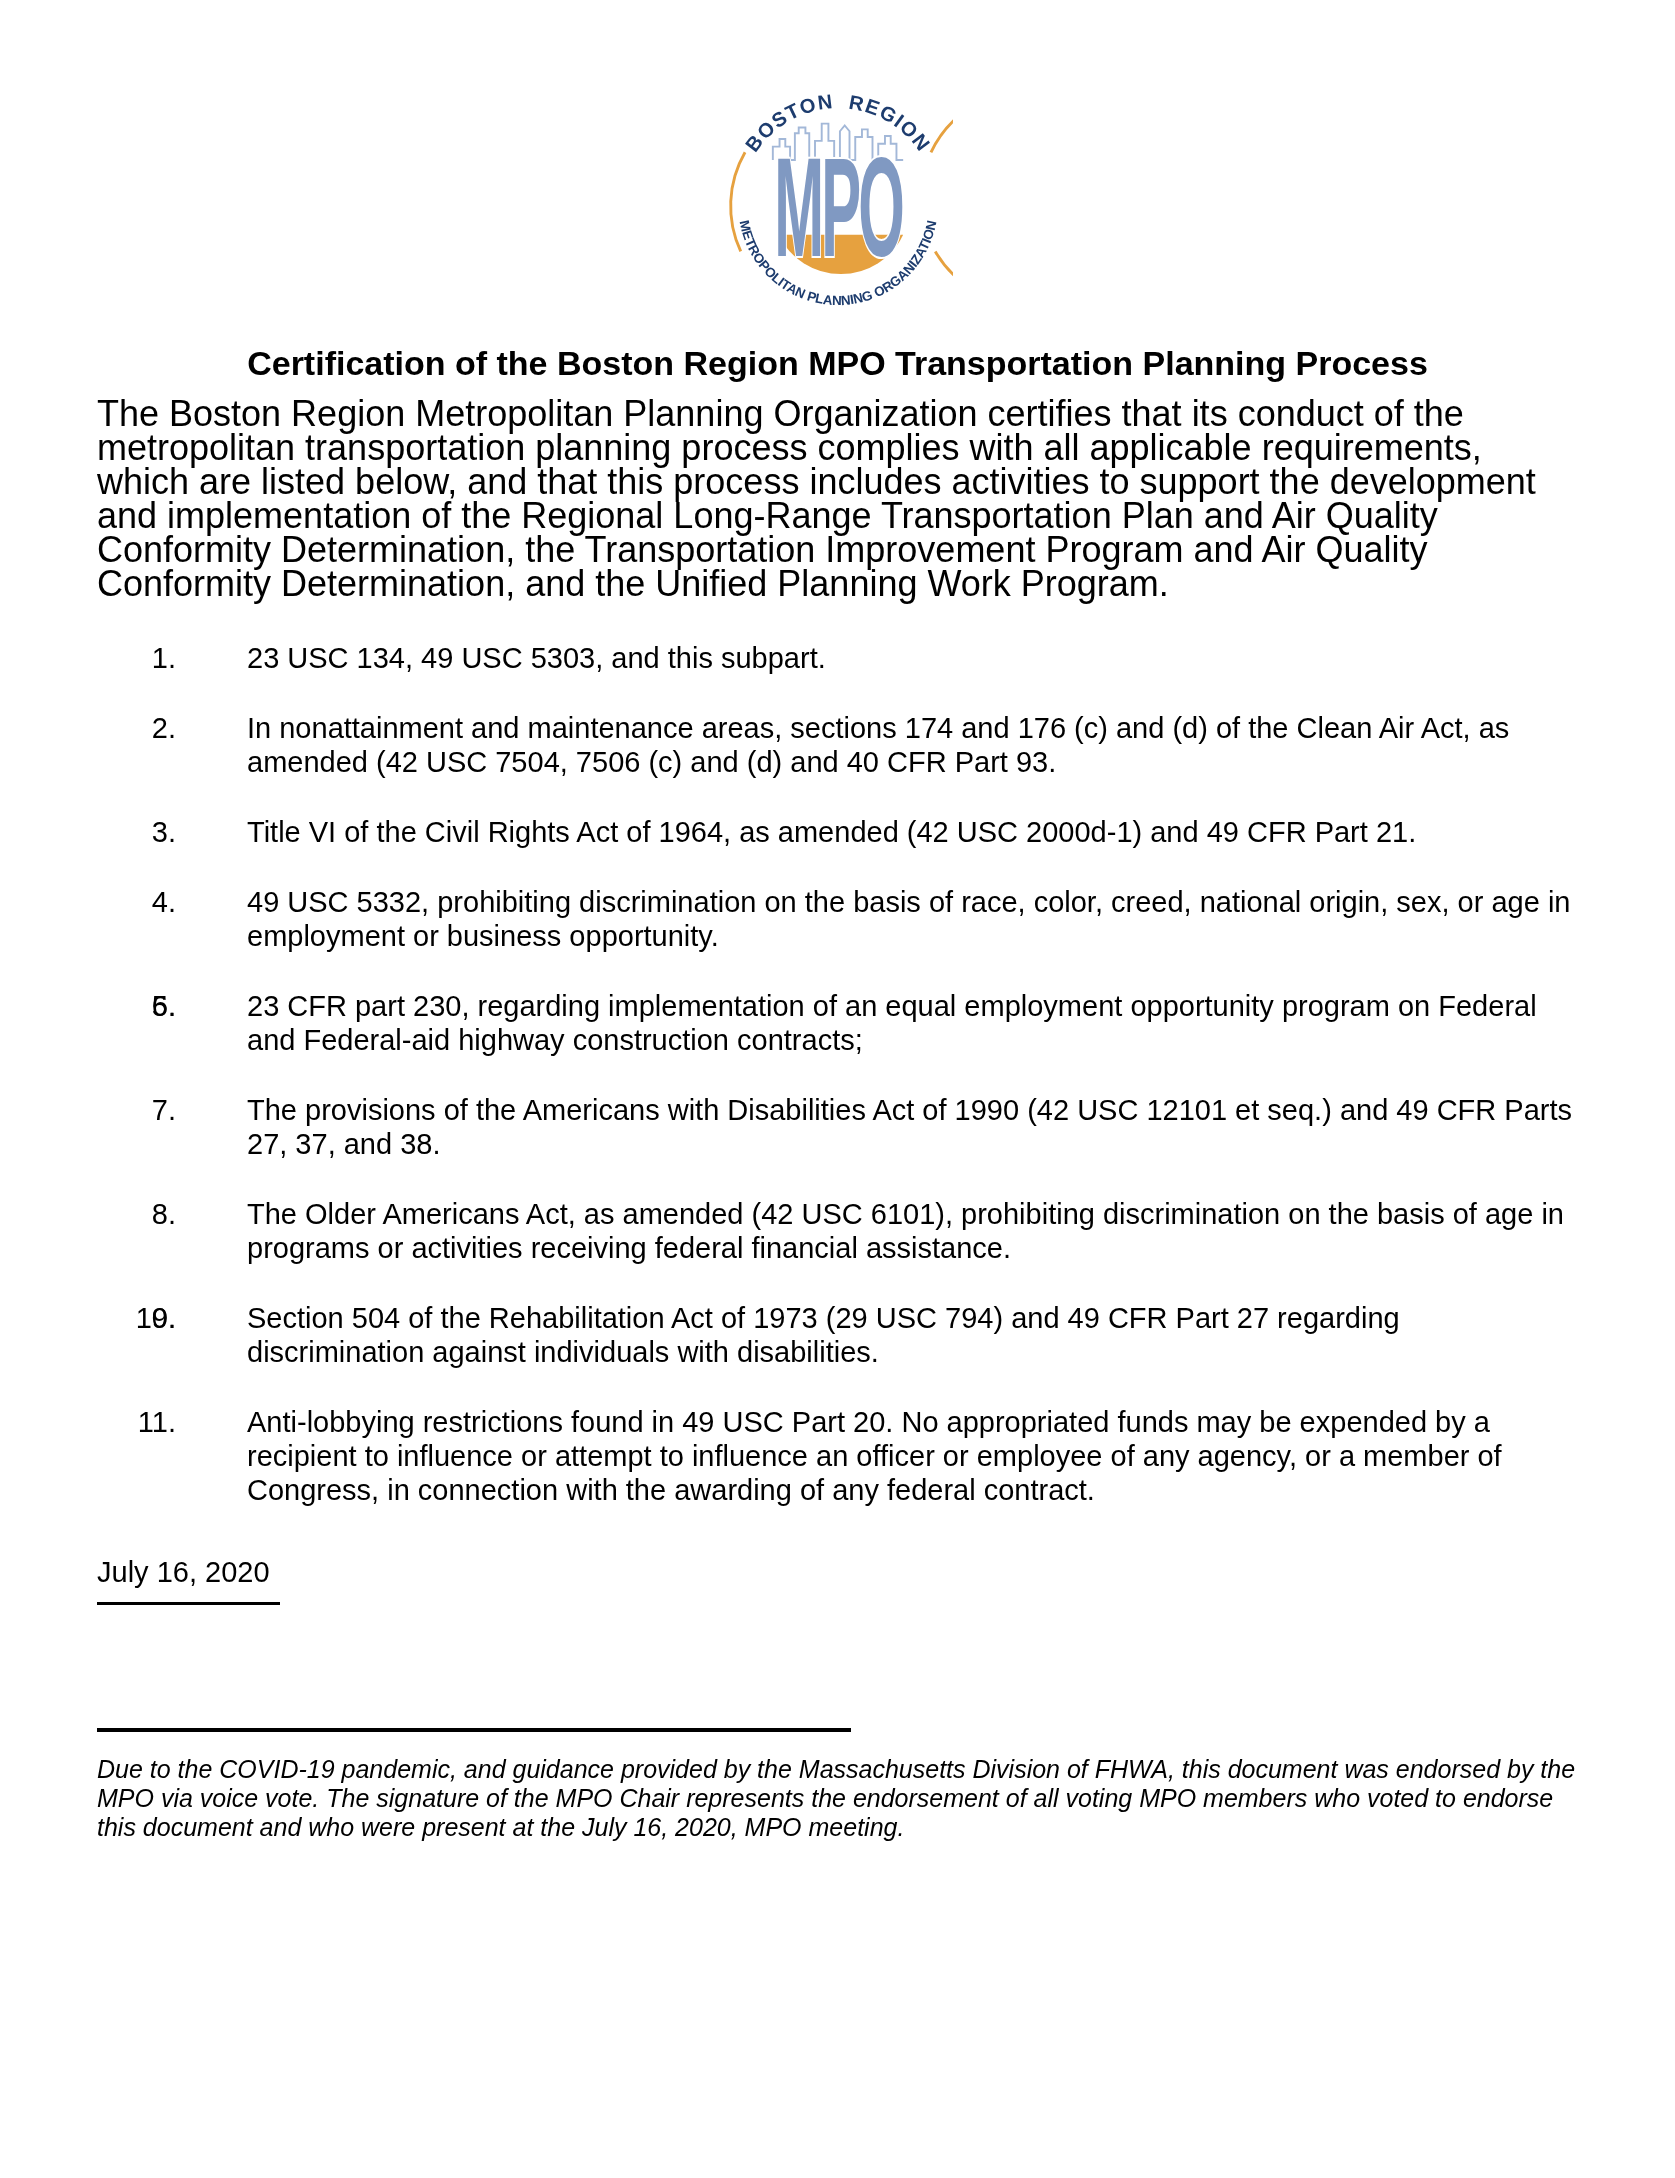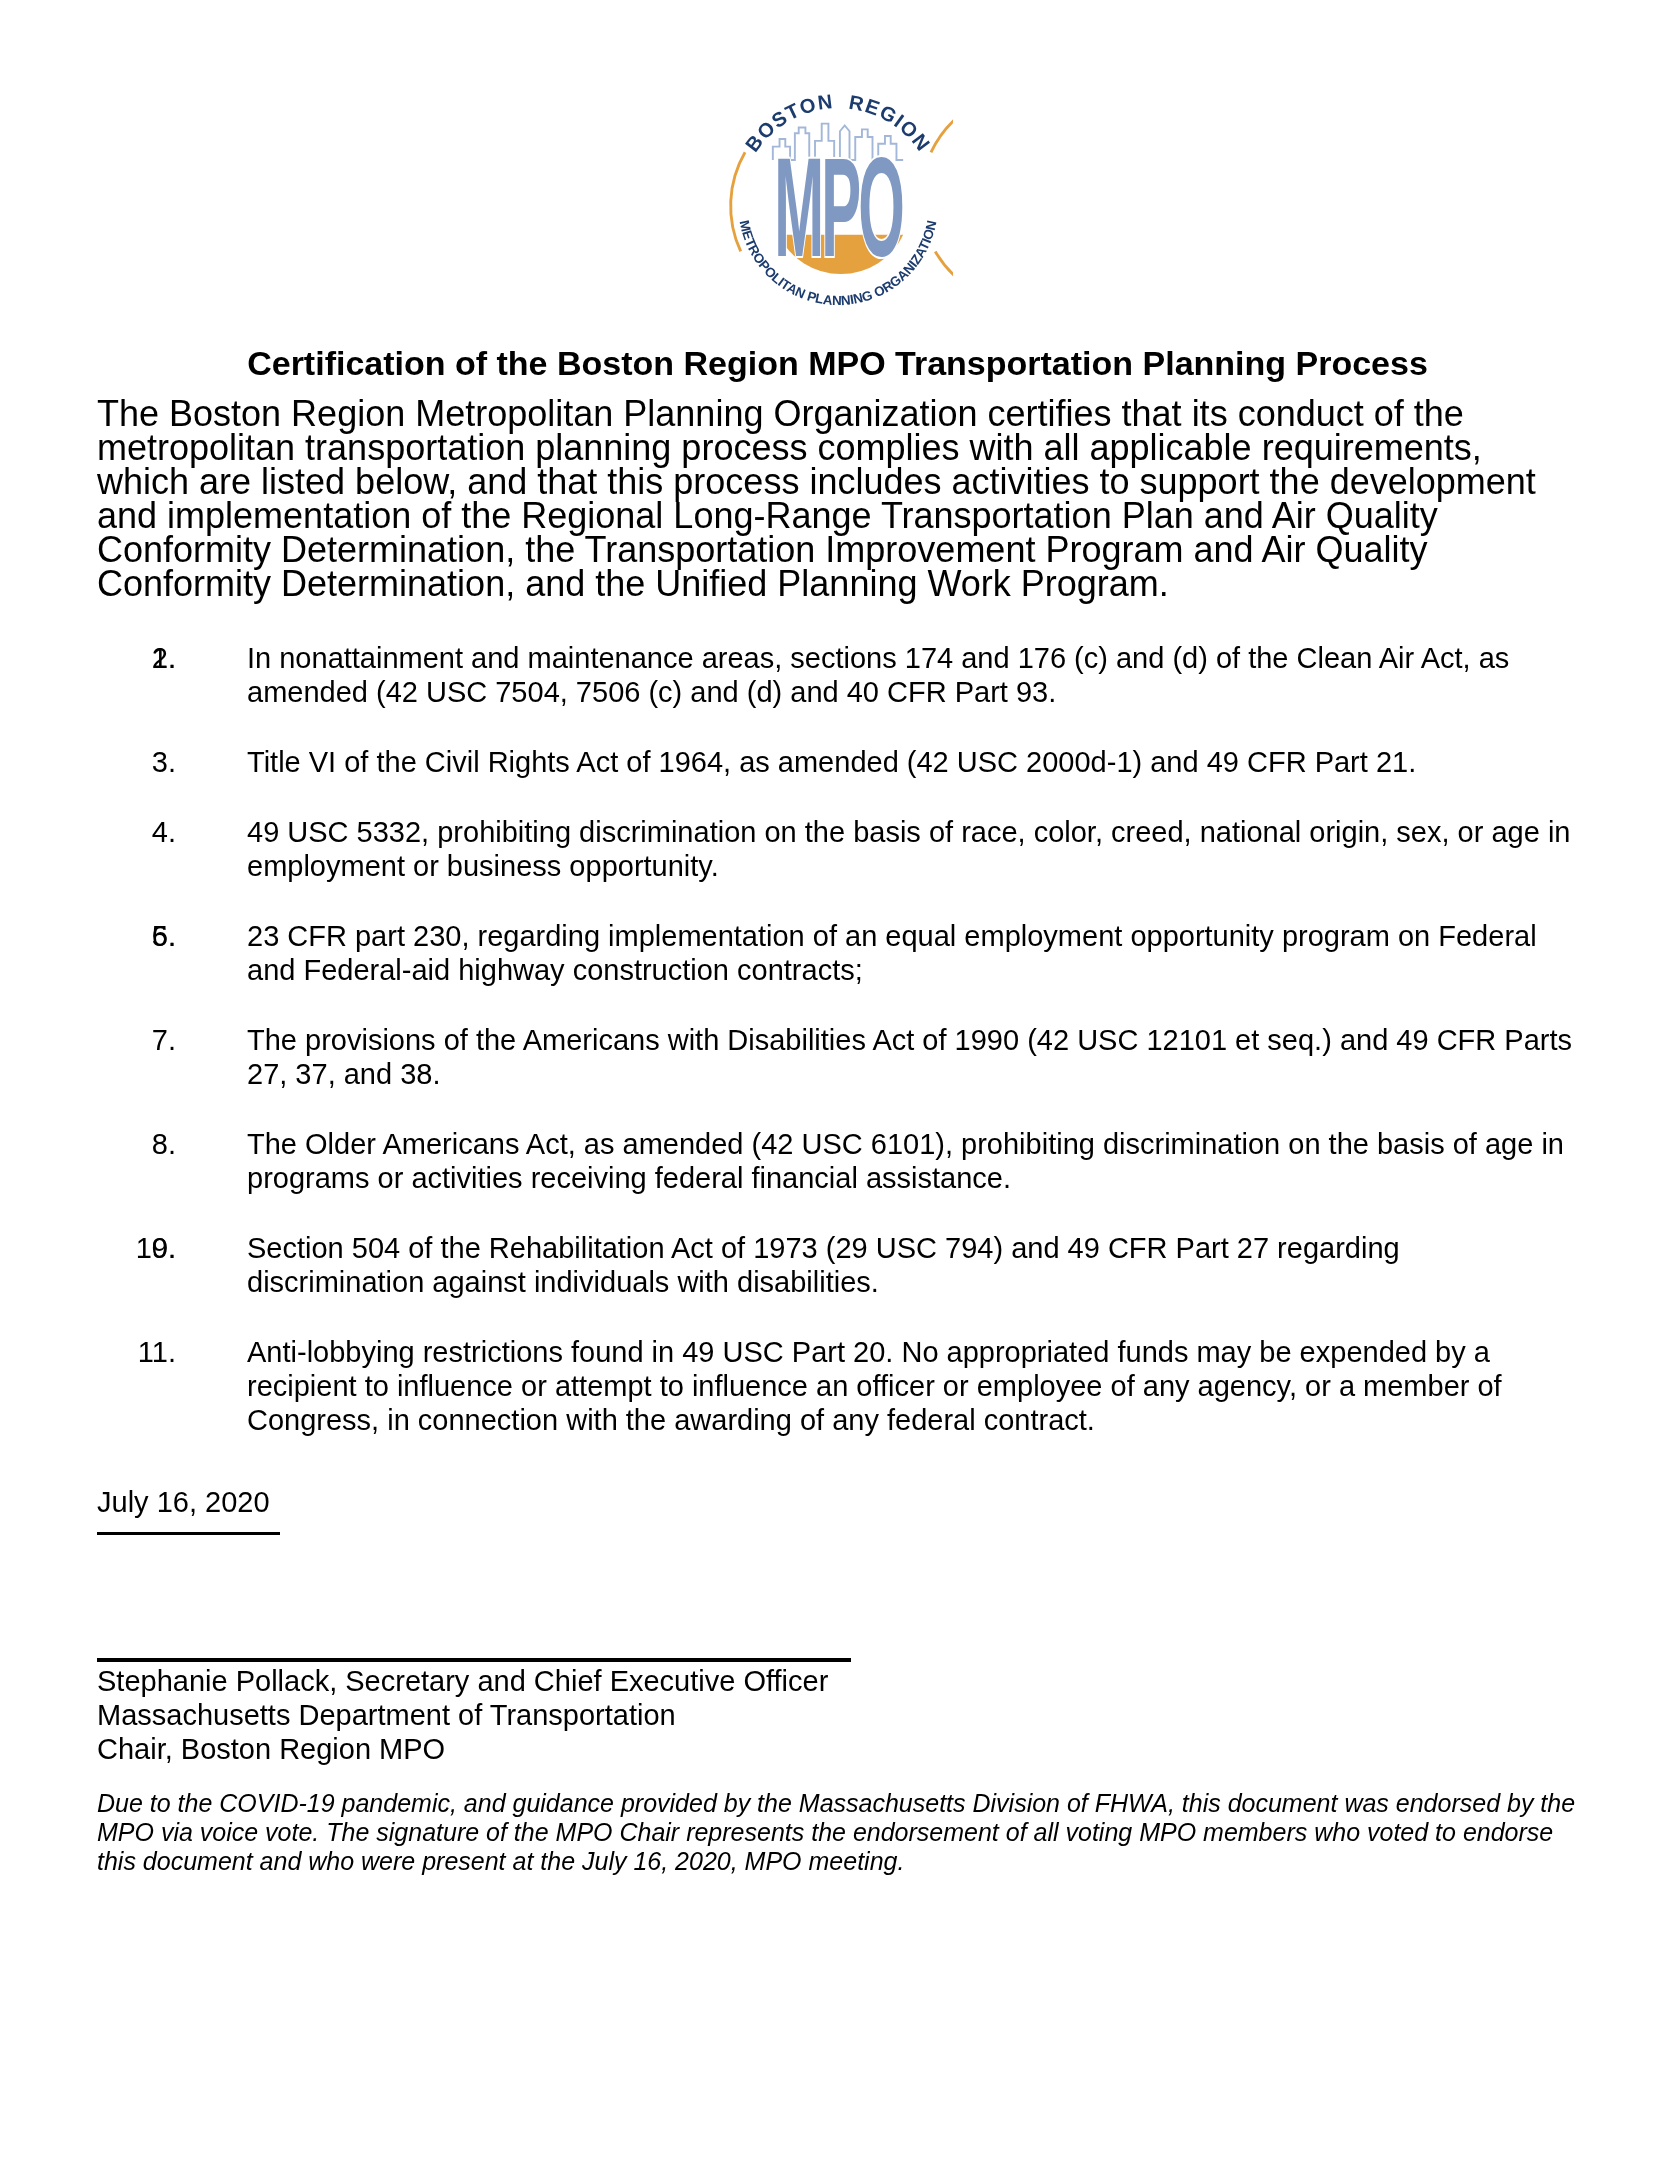--- a/index.html
+++ b/index.html
@@ -100,20 +100,21 @@
     </svg>
   </div>
 
   <div class="doc-title">Certification of the Boston Region MPO Transportation Planning Process</div>
 
   <p class="intro">The Boston Region Metropolitan Planning Organization certifies that its conduct of the metropolitan transportation planning process complies with all applicable requirements, which are listed below, and that this process includes activities to support the development and implementation of the Regional Long-Range Transportation Plan and Air Quality Conformity Determination, the Transportation Improvement Program and Air Quality Conformity Determination, and the Unified Planning Work Program.</p>
 
   <ol class="req-list">
     <li>
       <span class="num">1.</span>
+      <span>23 USC 134, 49 USC 5303, and this subpart.</span>
     </li>
     <li>
       <span class="num">2.</span>
       <span>In nonattainment and maintenance areas, sections 174 and 176 (c) and (d) of the Clean Air Act, as amended (42 USC 7504, 7506 (c) and (d) and 40 CFR Part 93.</span>
     </li>
     <li>
       <span class="num">3.</span>
       <span>Title VI of the Civil Rights Act of 1964, as amended (42 USC 2000d-1) and 49 CFR Part 21.</span>
     </li>
     <li>
@@ -147,22 +148,17 @@
       <span>Anti-lobbying restrictions found in 49 USC Part 20. No appropriated funds may be expended by a recipient to influence or attempt to influence an officer or employee of any agency, or a member of Congress, in connection with the awarding of any federal contract.</span>
     </li>
   </ol>
 
   <div class="date-line">
     <span>July 16, 2020</span>
   </div>
 
   <div class="sig-rule"></div>
 
-  <div class="sig-block">
-    <div>Stephanie Pollack, Secretary and Chief Executive Officer</div>
-    <div>Massachusetts Department of Transportation</div>
-    <div>Chair, Boston Region MPO</div>
-  </div>
 
   <p class="footnote">Due to the COVID-19 pandemic, and guidance provided by the Massachusetts Division of FHWA, this document was endorsed by the MPO via voice vote. The signature of the MPO Chair represents the endorsement of all voting MPO members who voted to endorse this document and who were present at the July 16, 2020, MPO meeting.</p>
 
 </div>
 
 
 </body></html>

